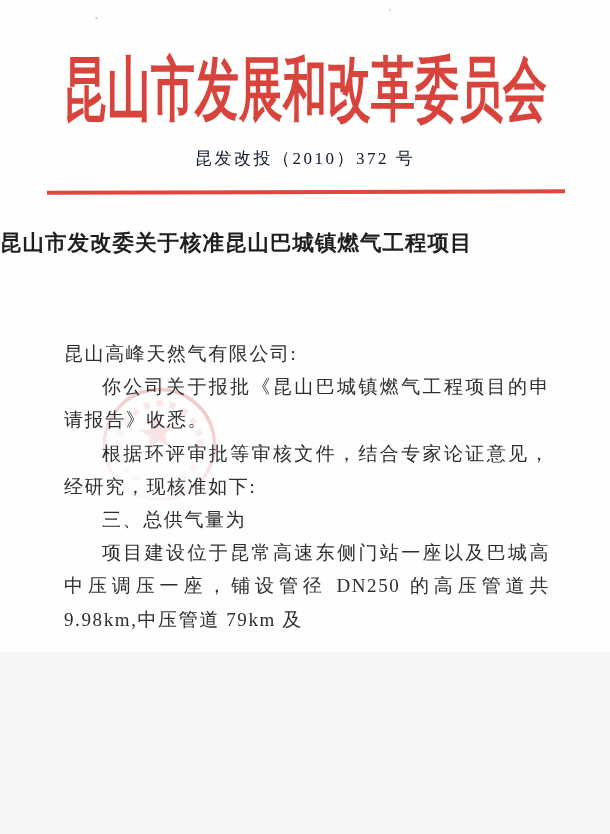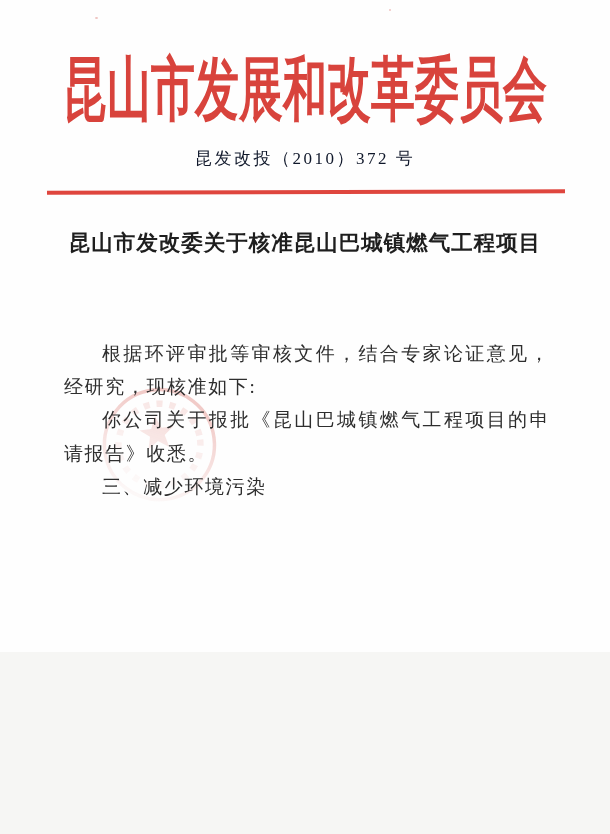--- a/index.html
+++ b/index.html
@@ -28,21 +28,21 @@
   }
   
   .red-rule{
     position:absolute;top:190px;left:47px;width:518px;height:4px;
     background:var(--rule_red,#df463e);
     transform:rotate(-0.15deg);
   }
   
   .notice-title{
     position:absolute;top:224px;left:0;width:610px;margin:0;
-    text-align:center;font-size:21.5px;font-weight:bold;
+    font-size:21.5px;font-weight:bold;
     line-height:38px;letter-spacing:1px;color:#1e1e1e;
   }
   
   .body-text{
     position:absolute;top:337px;left:64px;width:486px;
     font-size:19px;line-height:33.2px;letter-spacing:1.6px;
     text-align:justify;color:var(--body_text,#2e2e2e);
   }
   .body-text p{margin:0;text-indent:2em;}
   .body-text p.salutation{text-indent:0;}
@@ -78,18 +78,20 @@
   </div>
 
   <span class="speck s1"></span>
   <span class="speck s2"></span>
 
   <h2 class="notice-title">
     <span>昆山市发改委关于核准昆山巴城镇燃气工程项目</span><br>
   </h2>
 
   <div class="body-text">
+    <p class="salutation">昆山高峰天然气有限公司:</p>
+    <p>你公司关于报批《昆山巴城镇燃气工程项目的申请报告》收悉。</p>
     <p>根据环评审批等审核文件，结合专家论证意见，经研究，现核准如下:</p>
-    <p>你公司关于报批《昆山巴城镇燃气工程项目的申请报告》收悉。</p>
-    <p>三、减少环境污染</p>
+    <p>三、总供气量为</p>
+    <p>项目建设位于昆常高速东侧门站一座以及巴城高中压调压一座，铺设管径 DN250 的高压管道共 9.98km,中压管道 79km 及</p>
   </div>
 
 </div>
 
 </body></html>

